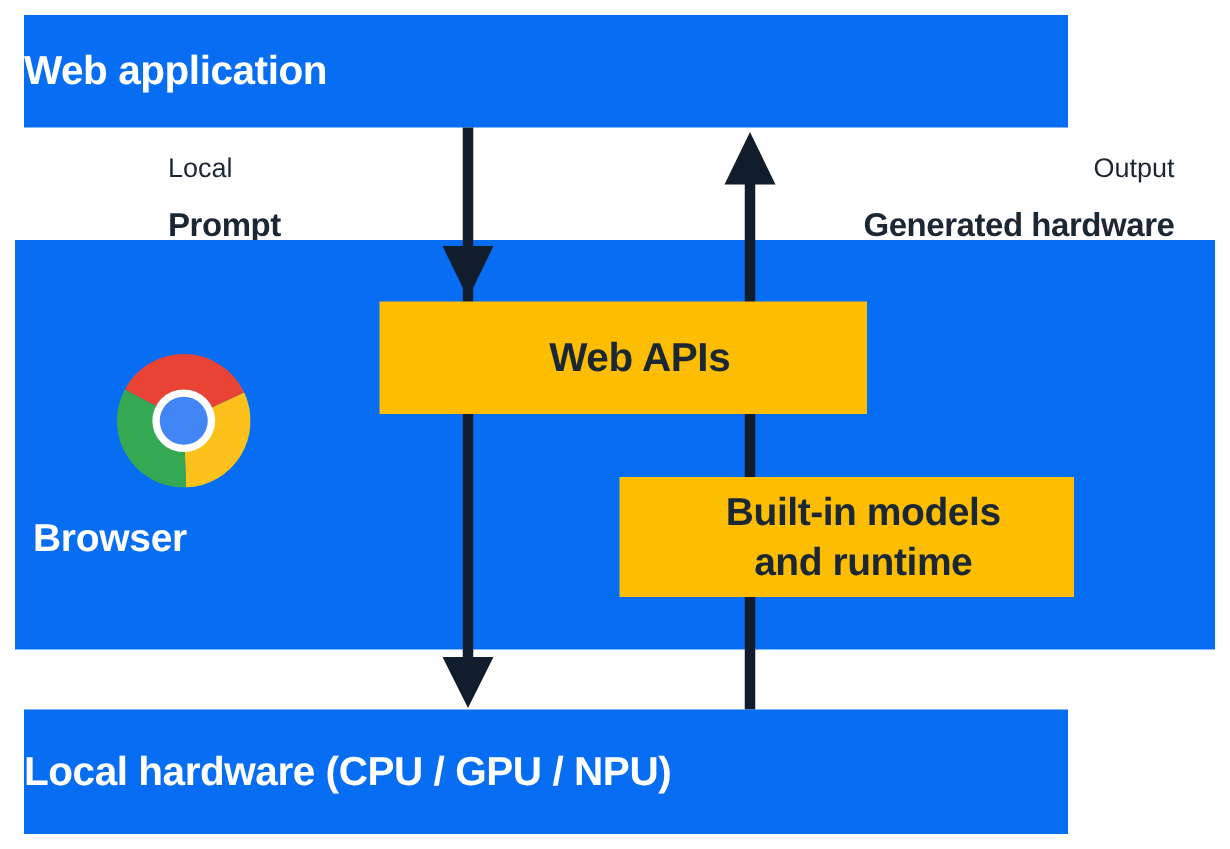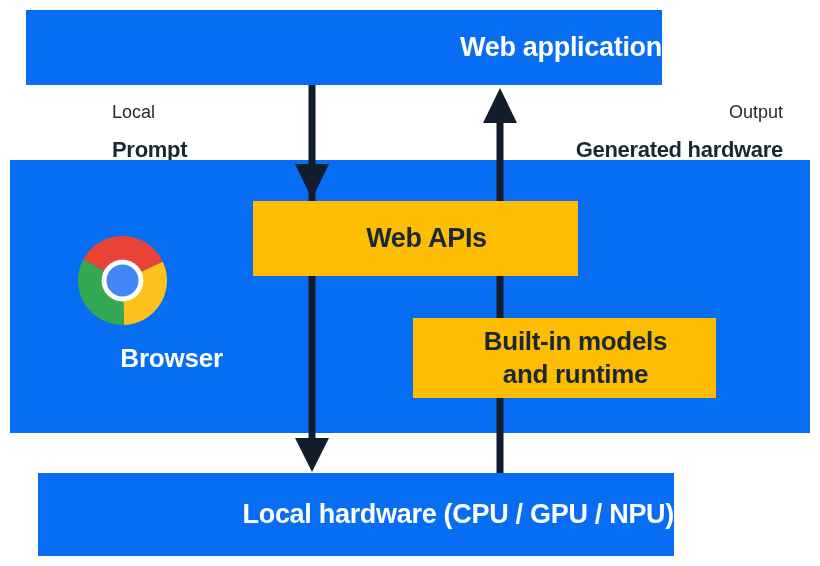--- a/index.html
+++ b/index.html
@@ -6,25 +6,25 @@
     --blue:#076ef3; --yellow:#fcbd02; --ink:#1c2734; --arrow:#111c2c;
     --white:#ffffff; --chrome_red:#e94335; --chrome_green:#34a853;
     --chrome_yellow:#fcc21b; --chrome_blue:#4286f5;
   }
   html,body{margin:0;padding:0;background:#ffffff;}
   .canvas{
     position:relative;width:820px;height:566px;background:#ffffff;
     font-family:"Liberation Sans",sans-serif;overflow:hidden;
   }
   .bar{
-    position:absolute;left:26px;width:636px;background:var(--blue);
-    display:flex;align-items:center;justify-content:flex-end;
+    position:absolute;left:16px;width:696px;background:var(--blue);
+    display:flex;align-items:center;justify-content:flex-start;
   }
   .bar-top{top:10px;height:75px;}
-  .bar-bottom{top:473px;height:83px;margin-left:12px;}
+  .bar-bottom{top:473px;height:83px;}
   .bar-label{
     color:var(--white);font-weight:700;font-size:27px;letter-spacing:-0.3px;
   }
   .section-middle{
     position:absolute;left:10px;top:160px;width:800px;height:273px;
     background:var(--blue);
   }
   .io{position:absolute;color:var(--ink);}
   .io-left{left:112px;top:100px;text-align:left;}
   .io-right{right:37px;top:100px;text-align:right;}
@@ -34,21 +34,21 @@
   .arrow-shape{fill:var(--arrow);}
   .ybox{
     position:absolute;background:var(--yellow);color:var(--ink);
     display:flex;flex-direction:column;align-items:center;justify-content:center;
     font-weight:700;letter-spacing:-0.3px;text-align:center;padding-left:22px;
   }
   .box-webapis{left:253px;top:201px;width:303px;height:75px;font-size:27px;}
   .box-builtin{left:413px;top:318px;width:281px;height:80px;font-size:26px;line-height:33px;}
   .chrome-logo{position:absolute;left:78px;top:236px;width:89px;height:89px;}
   .browser-label{
-    position:absolute;left:22px;top:343px;width:201px;text-align:right;
+    position:absolute;left:22px;top:343px;width:201px;text-align:left;
     color:var(--white);font-weight:700;font-size:26px;letter-spacing:-0.2px;
   }
 </style>
 </head>
 <body>
 
 <div class="canvas">
 
   <div class="bar bar-top">
     <span class="bar-label">Web application</span>

